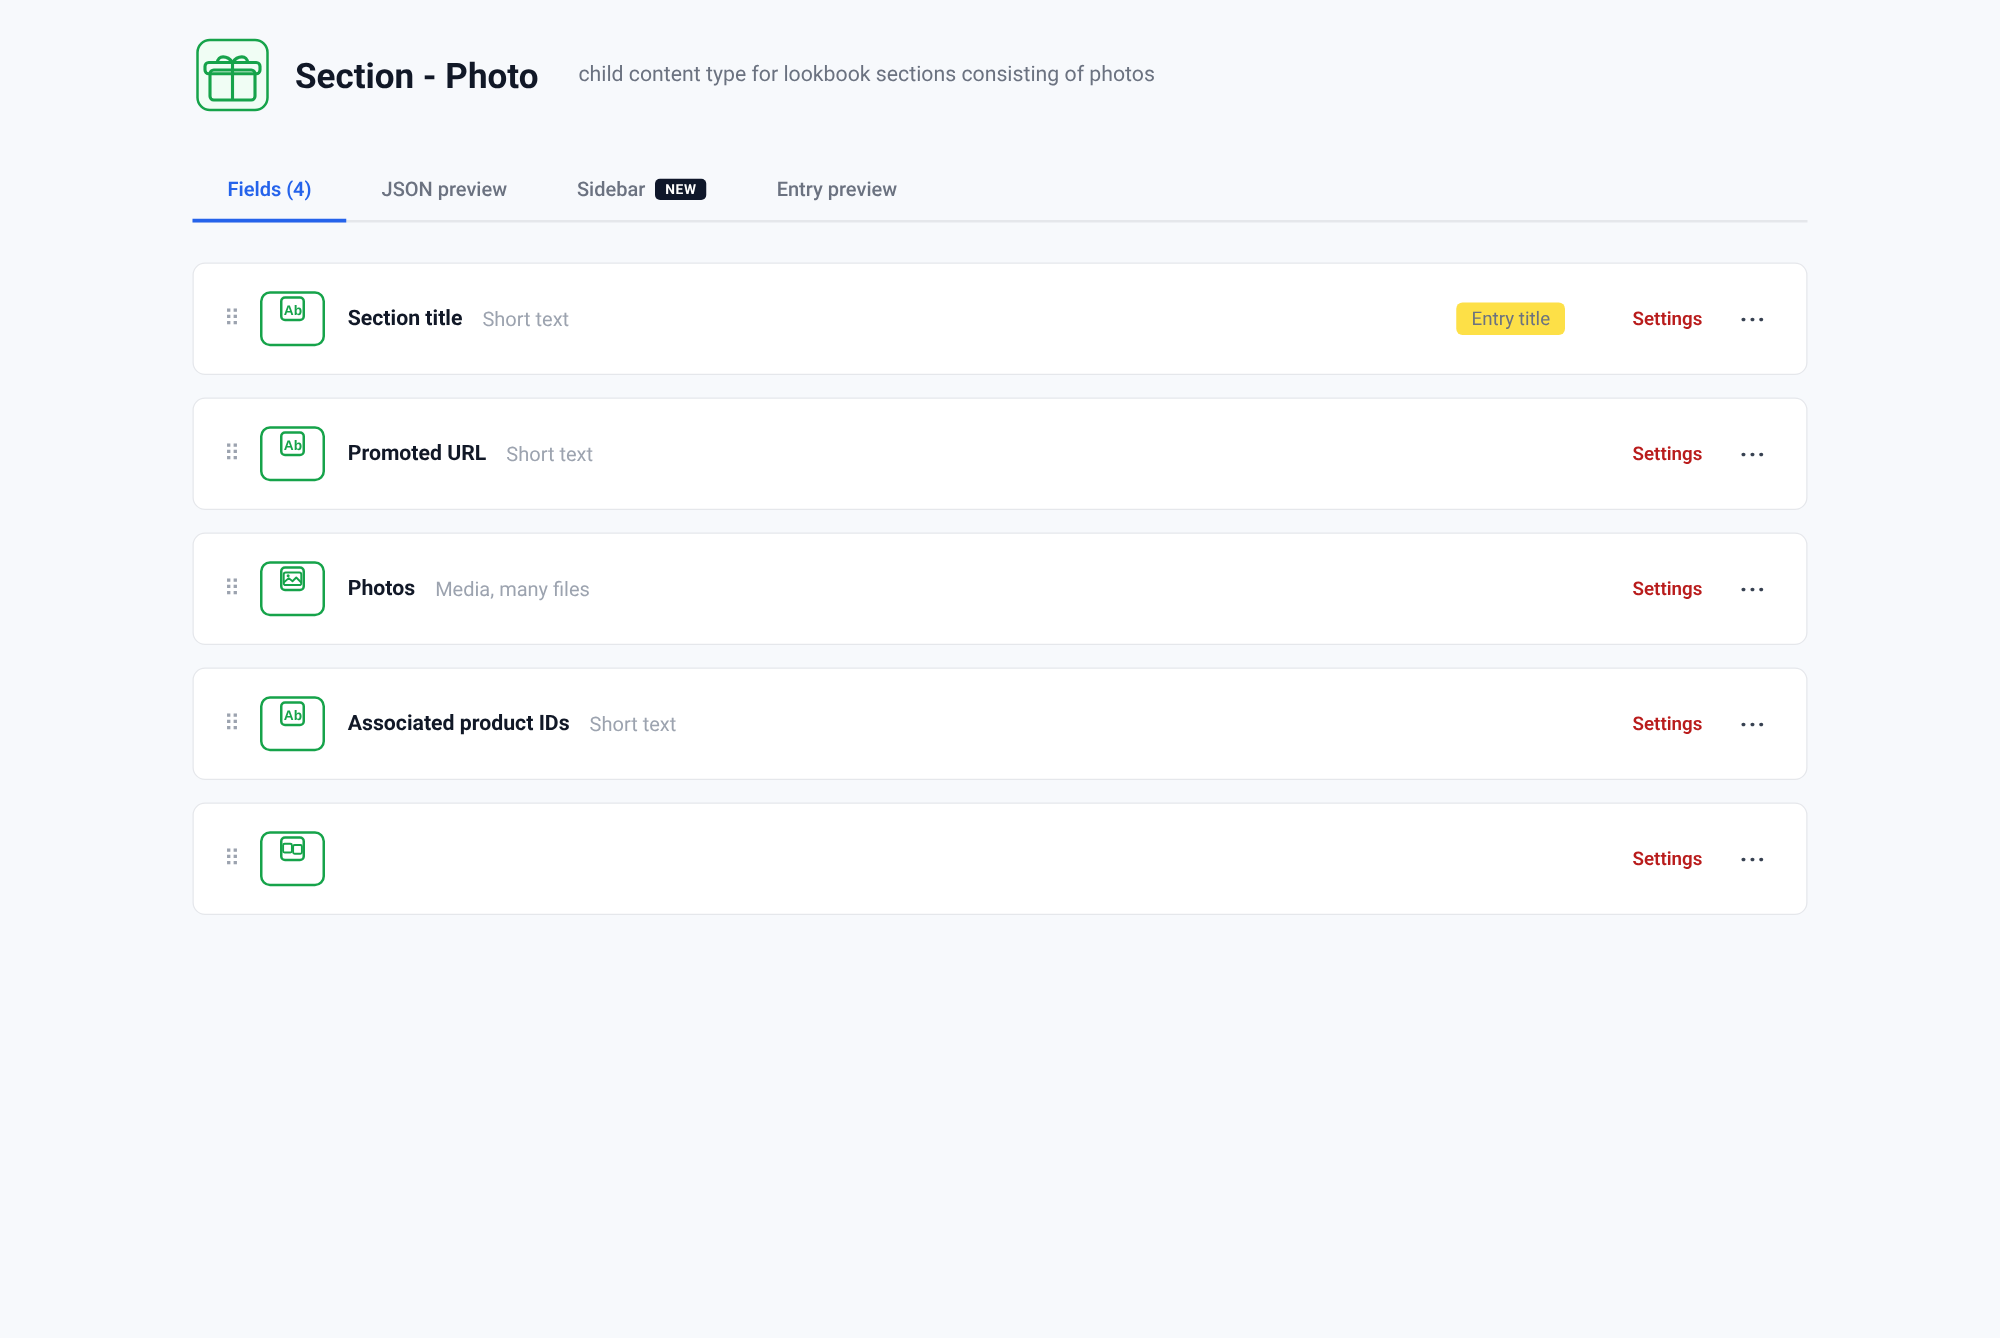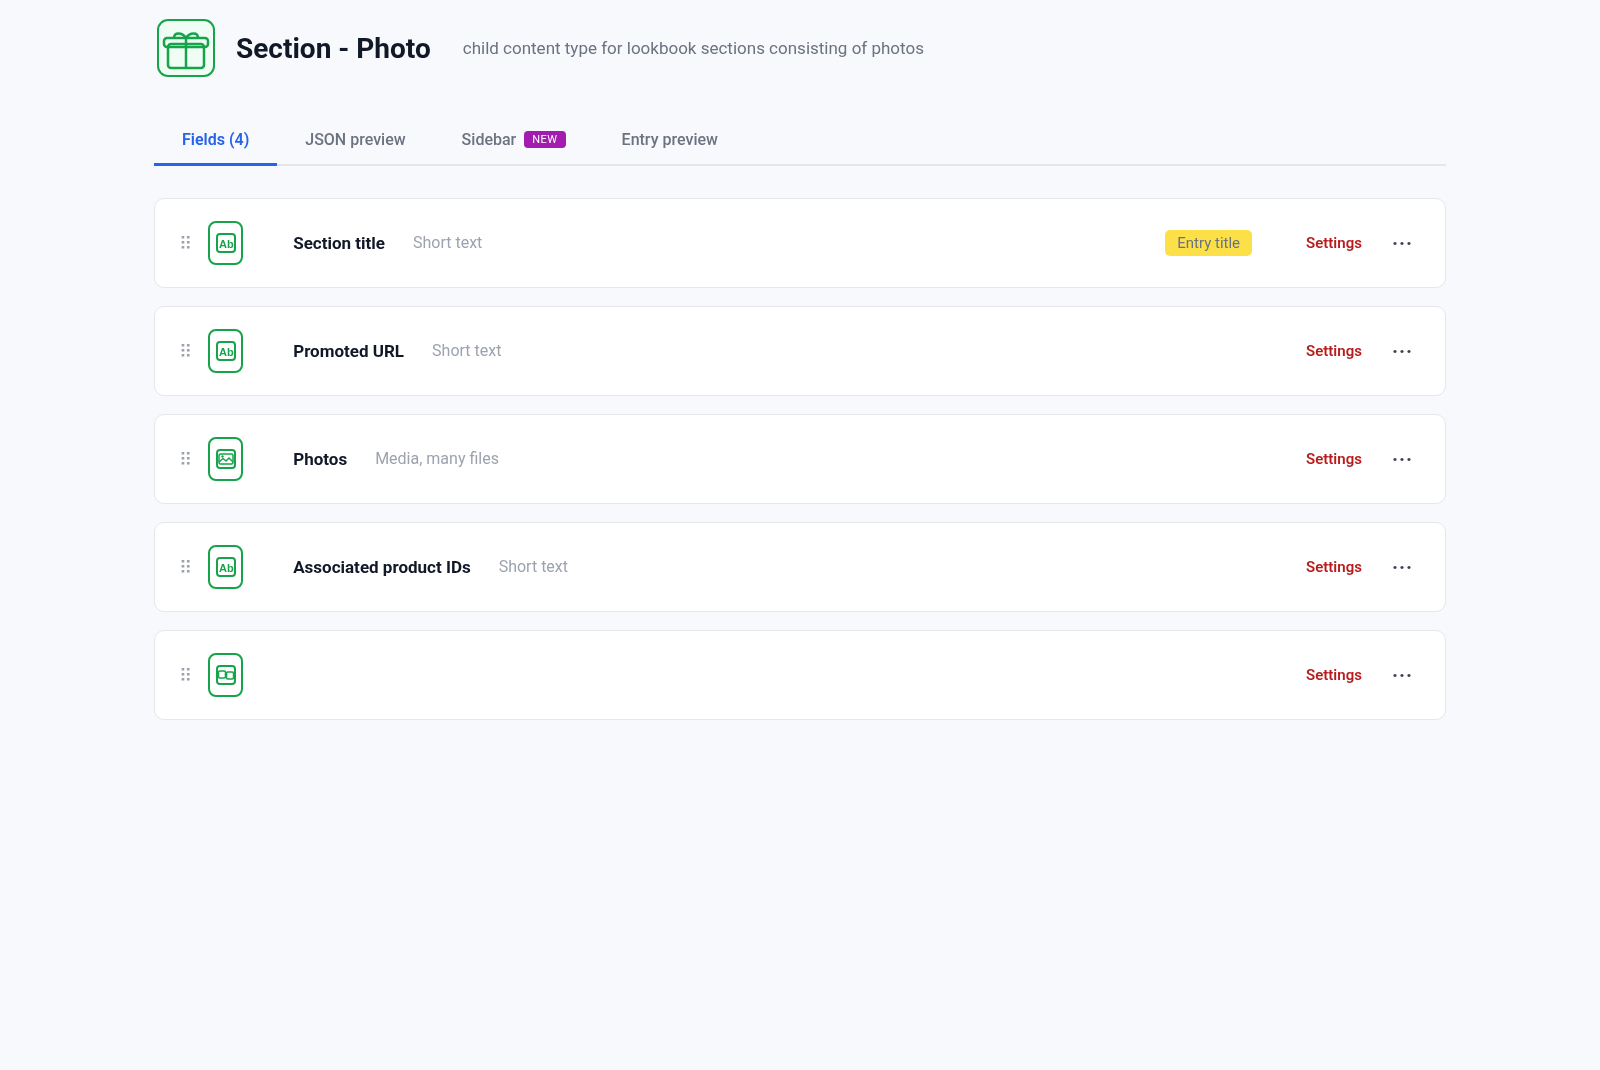--- a/index.html
+++ b/index.html
@@ -7,21 +7,21 @@
       font-family: -apple-system, BlinkMacSystemFont, 'Segoe UI', Roboto, sans-serif;
       background: #f7f9fc;
       color: #1a1a2e;
       min-height: 1070px;
       width: 1600px;
     }
 
     .page-wrapper {
       max-width: 1340px;
       margin: 0 auto;
-      padding: 16px 24px;
+      padding: 28px 24px;
     }
 
     
     .header {
       display: flex;
       align-items: center;
       gap: 18px;
       margin-bottom: 36px;
     }
 
@@ -68,24 +68,24 @@
       transition: color 0.15s;
     }
 
     .tab.active {
       color: #2563eb;
       border-bottom: 3px solid #2563eb;
       font-weight: 600;
     }
 
     .new-badge {
-      background: #a21caf;
+      background: #0f172a;
       color: #fff;
       font-size: 11px;
-      font-weight: 400;
+      font-weight: 700;
       padding: 2px 8px;
       border-radius: 4px;
       letter-spacing: 0.5px;
     }
 
     
     .fields-list {
       display: flex;
       flex-direction: column;
       gap: 18px;
@@ -104,40 +104,39 @@
     .drag-handle {
       color: #9ca3af;
       font-size: 18px;
       cursor: grab;
       letter-spacing: -2px;
       flex-shrink: 0;
       user-select: none;
     }
 
     .field-icon {
-      width: 35px;
+      width: 52px;
       height: 44px;
       border: 2px solid #16a34a;
       border-radius: 8px;
       display: flex;
-      align-items: center;
       justify-content: center;
       flex-shrink: 0;
     }
 
     .field-icon svg {
       width: 24px;
       height: 24px;
     }
 
     .field-info {
       flex: 1;
       display: flex;
-      gap: 28px;
-      margin-left: 32px;
+      align-items: center;
+      gap: 16px;
     }
 
     .field-name {
       font-size: 17px;
       font-weight: 700;
       color: #111827;
     }
 
     .field-type {
       font-size: 16px;

